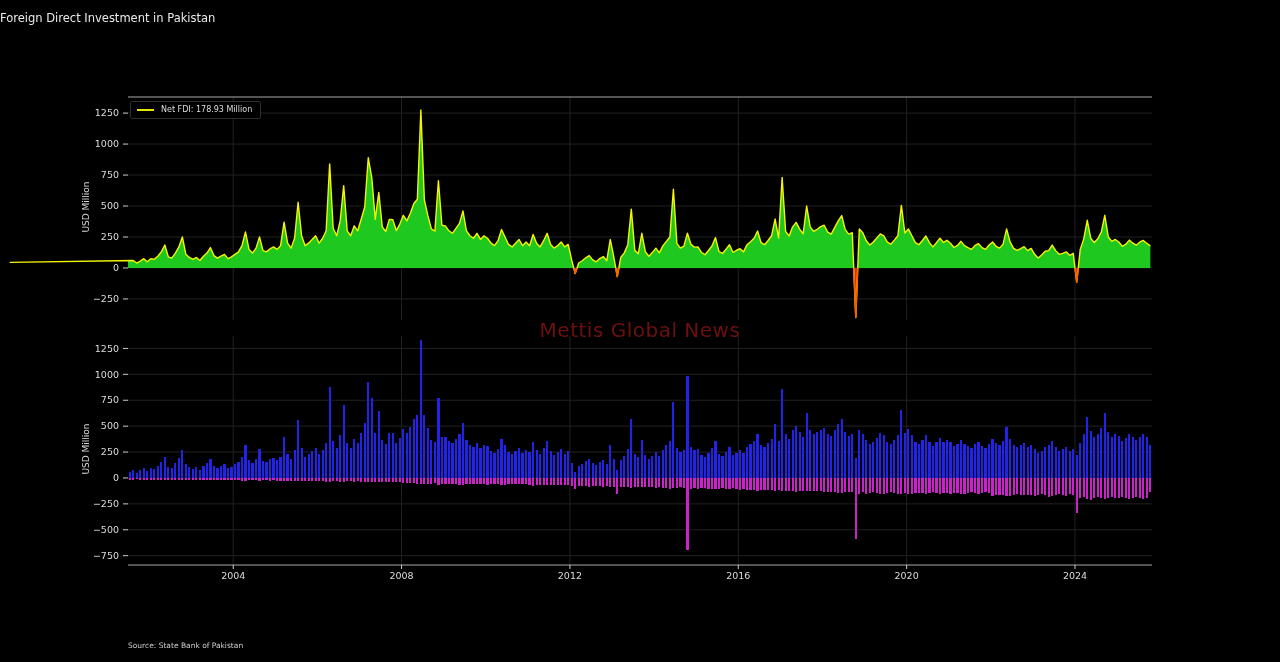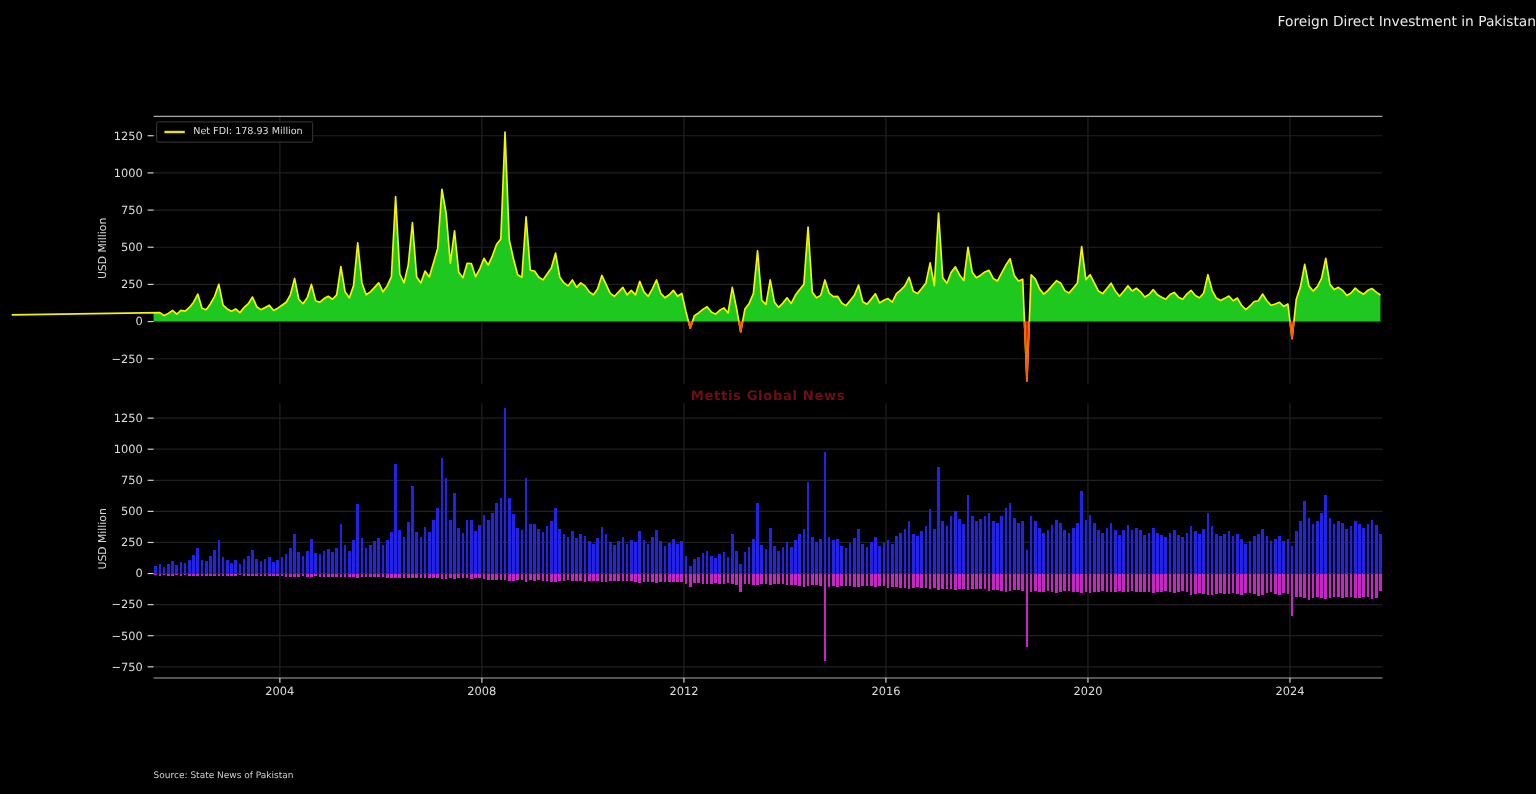--- a/index.html
+++ b/index.html
@@ -1,21 +1,21 @@
 <!DOCTYPE html>
 <html><head>
 <meta charset="utf-8">
 <style>
   html,body{margin:0;padding:0;background:#000;}
   .figure{position:relative;width:1280px;height:662px;background:#000;overflow:hidden;
           font-family:"DejaVu Sans","Liberation Sans",sans-serif;}
-  .chart-title{position:absolute;top:11px;left:0;width:1280px;text-align:right;
+  .chart-title{position:absolute;top:11px;left:0;width:1280px;text-align:left;
           color:#eaeaea;font-size:11.5px;}
   .watermark{position:absolute;top:330px;left:640px;transform:translate(-50%,-50%);
-          color:#6e1010;font-size:11px;font-weight:bold;letter-spacing:.5px;white-space:nowrap;text-align:right;}
+          color:#6e1010;font-size:20px;font-weight:normal;letter-spacing:.5px;white-space:nowrap;text-align:right;}
   .source-note{position:absolute;top:641px;left:128px;color:#cfcfcf;font-size:7.5px;}
   .ylabel{position:absolute;width:120px;text-align:center;color:#d8d8d8;font-size:9px;
           transform:rotate(-90deg);}
   .ylabel.top{left:26px;top:202px;}
   .ylabel.bottom{left:26px;top:444px;}
   .legend-box{position:absolute;display:flex;flex-direction:column;gap:3px;
           background:rgba(0,0,0,.85);border:1px solid #2e2e2e;border-radius:2px;
           padding:3px 8px 3px 6px;}
   .legend-box.top{left:130px;top:101px;text-align:center;}
   .legend-box.bottom{left:130px;top:336px;}
@@ -721,14 +721,14 @@
 
   <div class="legend-box top">
     <div class="legend-row">
       <span class="legend-line" style="background: rgb(230, 230, 0);"></span>
       <span class="legend-label">Net FDI: 178.93 Million</span>
     </div>
   </div>
 
 
   <div class="watermark" style="color: rgb(110, 16, 16);">Mettis Global News</div>
-  <div class="source-note">Source: State News of Pakistan</div>
+  <div class="source-note">Source: State Bank of Pakistan</div>
 </div>
 
 </body></html>

